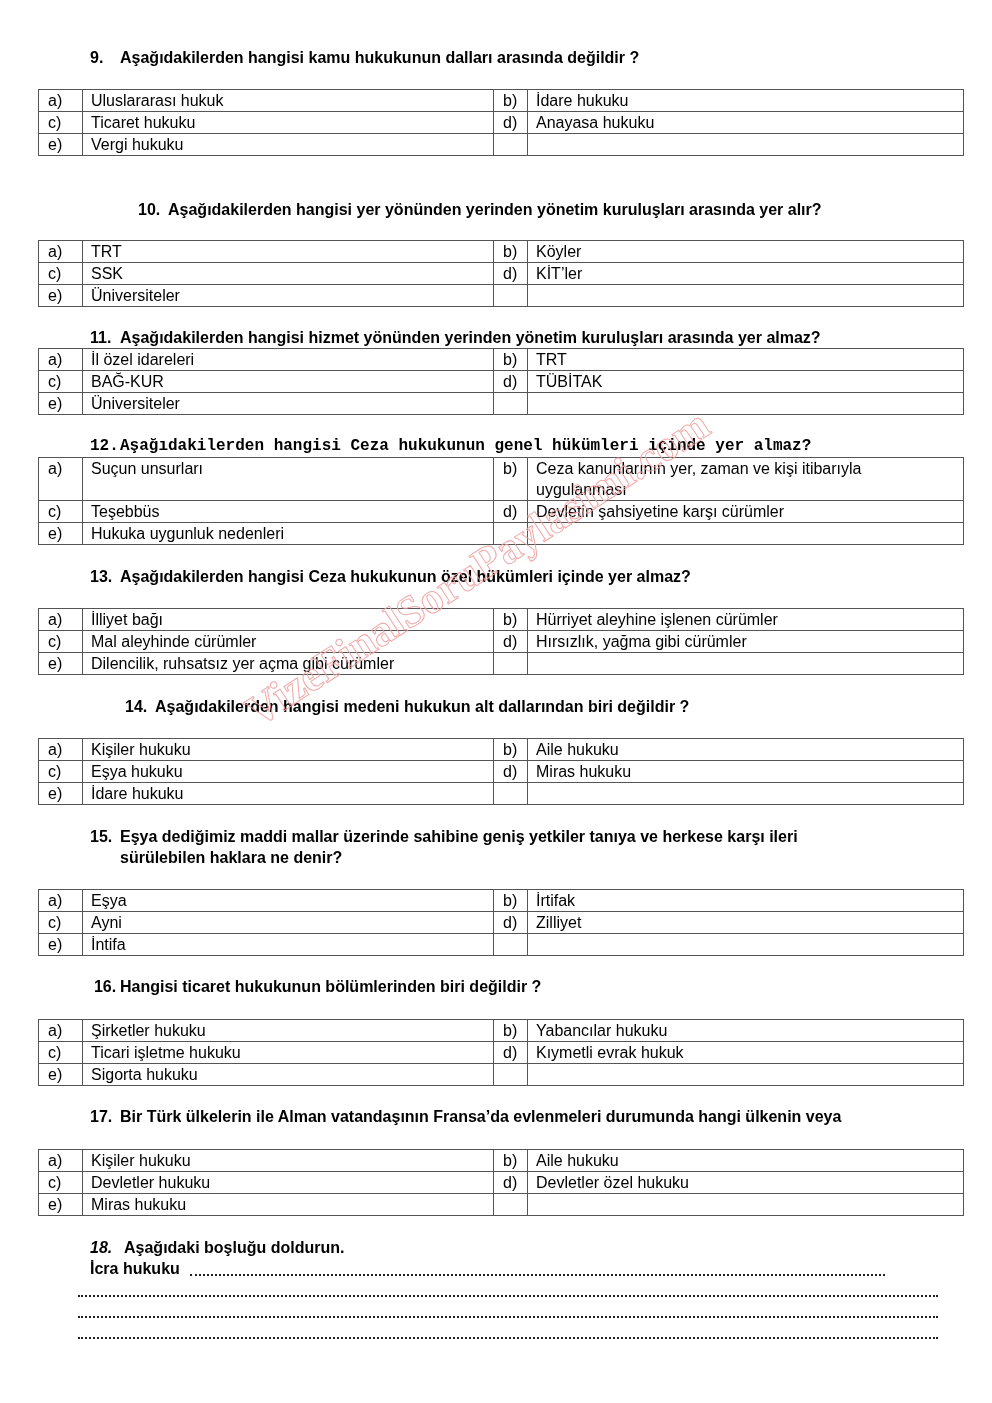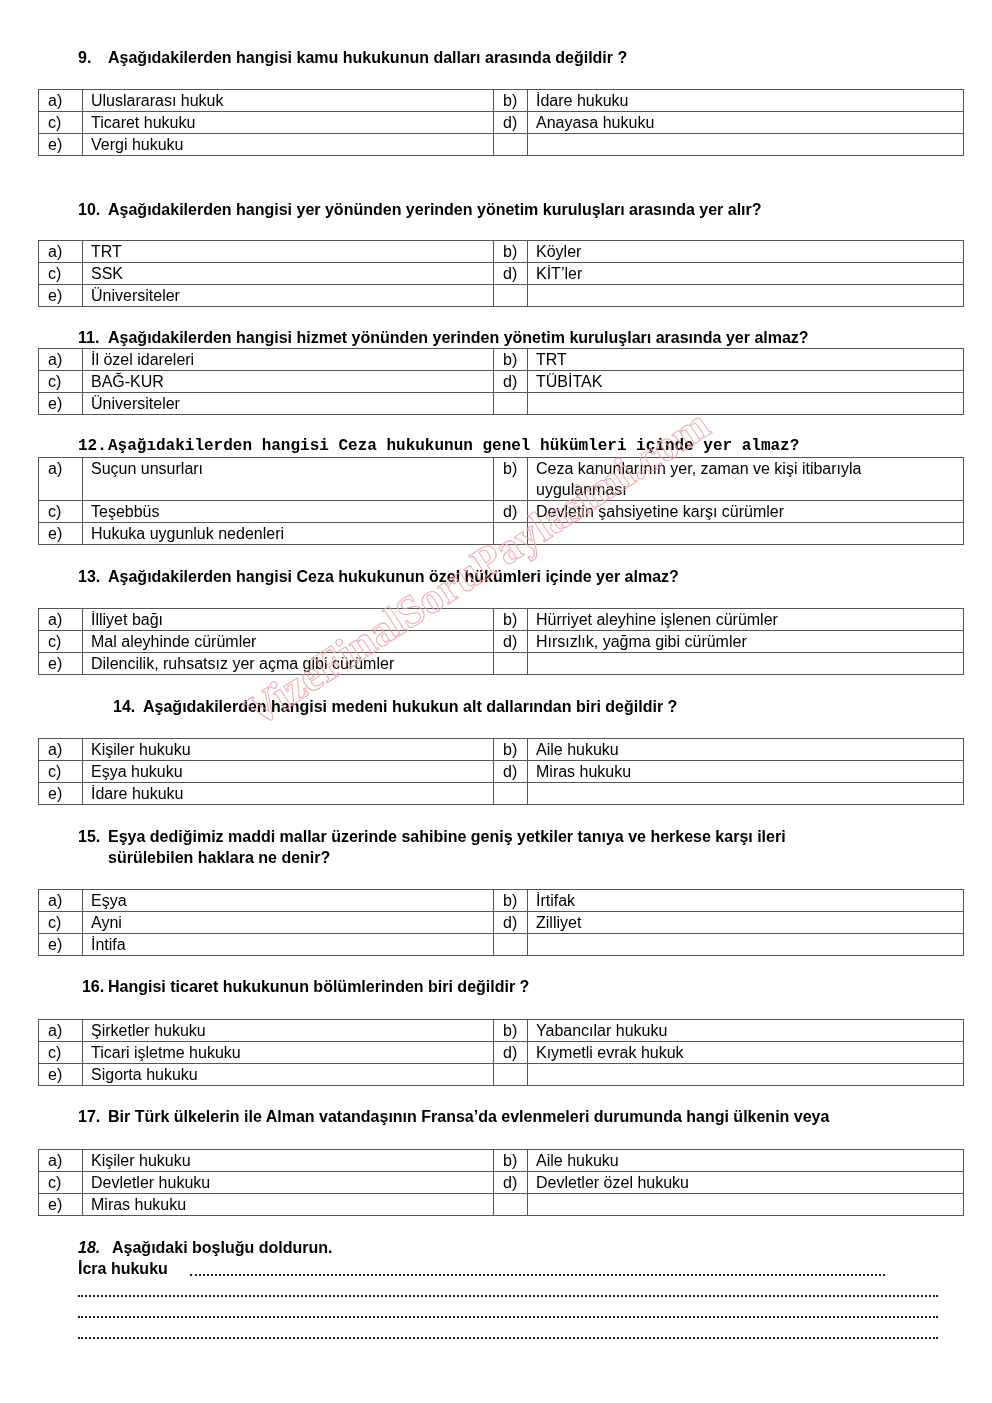--- a/index.html
+++ b/index.html
@@ -1,18 +1,18 @@
 <!DOCTYPE html>
 <html><head>
 <meta charset="utf-8">
 <style>
   html, body { margin: 0; padding: 0; background: #ffffff; }
   body { width: 992px; height: 1403px; position: relative; overflow: hidden;
          font-family: "Liberation Sans", sans-serif; color: #000; }
-  .q-title { position: absolute; left: 78px; font-weight: bold; font-size: 16px; line-height: 21px; }
+  .q-title { position: absolute; left: 90px; font-weight: bold; font-size: 16px; line-height: 21px; }
   .q-title .num { display: inline-block; }
   .q-title .cont { display: block; padding-left: 30px; }
   table.opts { position: absolute; left: 38px; width: 925px; border-collapse: collapse;
                font-size: 16px; table-layout: fixed; }
   table.opts td { border: 1.5px solid #555; padding: 0 8px; height: 21px; line-height: 21px;
                   vertical-align: top; }
   table.opts td.lt { width: 27px; padding: 0 0 0 9px; }
   table.opts td.rt { width: 25px; padding: 0 0 0 9px; }
   table.opts col.c1 { width: 44px; }
   table.opts col.c2 { width: 411px; }
@@ -54,21 +54,21 @@
   <tr>
     <td class="lt">e)</td>
     <td>Vergi hukuku</td>
     <td class="rt"></td>
     <td></td>
   </tr>
 </tbody>
   </table>
 
 <div class="q-title" style="top:199px;">
-  <span class="num" style="width:30px;">10.</span><span>Aşağıdakilerden hangisi yer yönünden yerinden yönetim kuruluşları arasında yer alır?</span>
+  <span class="num" style="width:30px;margin-left:48px;">10.</span><span>Aşağıdakilerden hangisi yer yönünden yerinden yönetim kuruluşları arasında yer alır?</span>
 </div>
 <table class="opts" style="top:240px;">
   <colgroup>
       <col class="c1">
       <col class="c2">
       <col class="c3">
       <col class="c4">
     </colgroup>
   <tbody>
       <tr>

